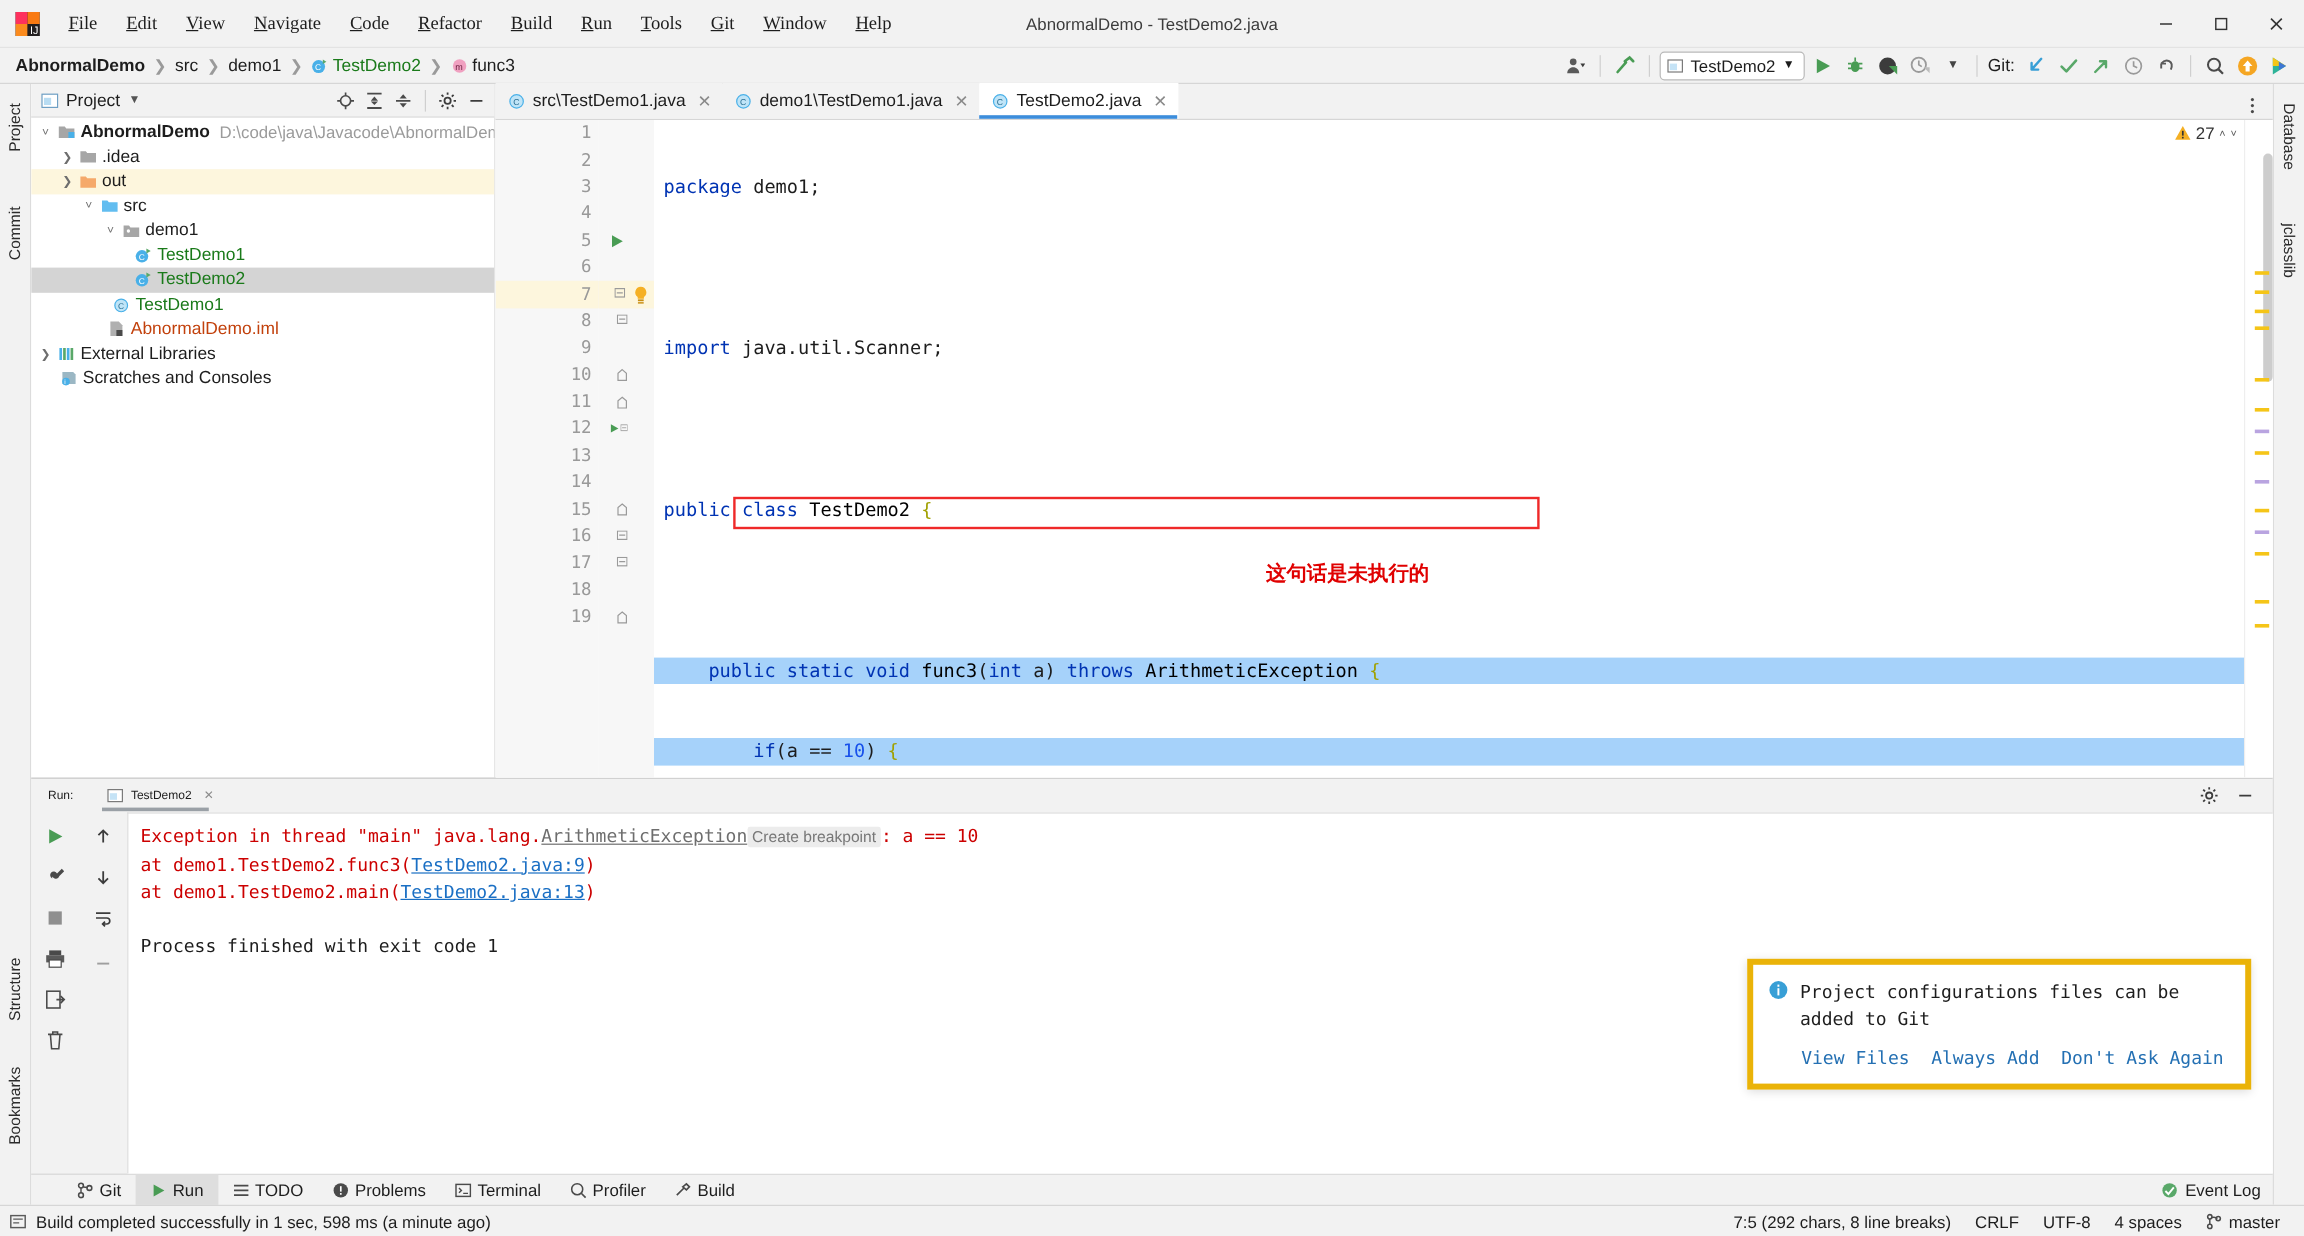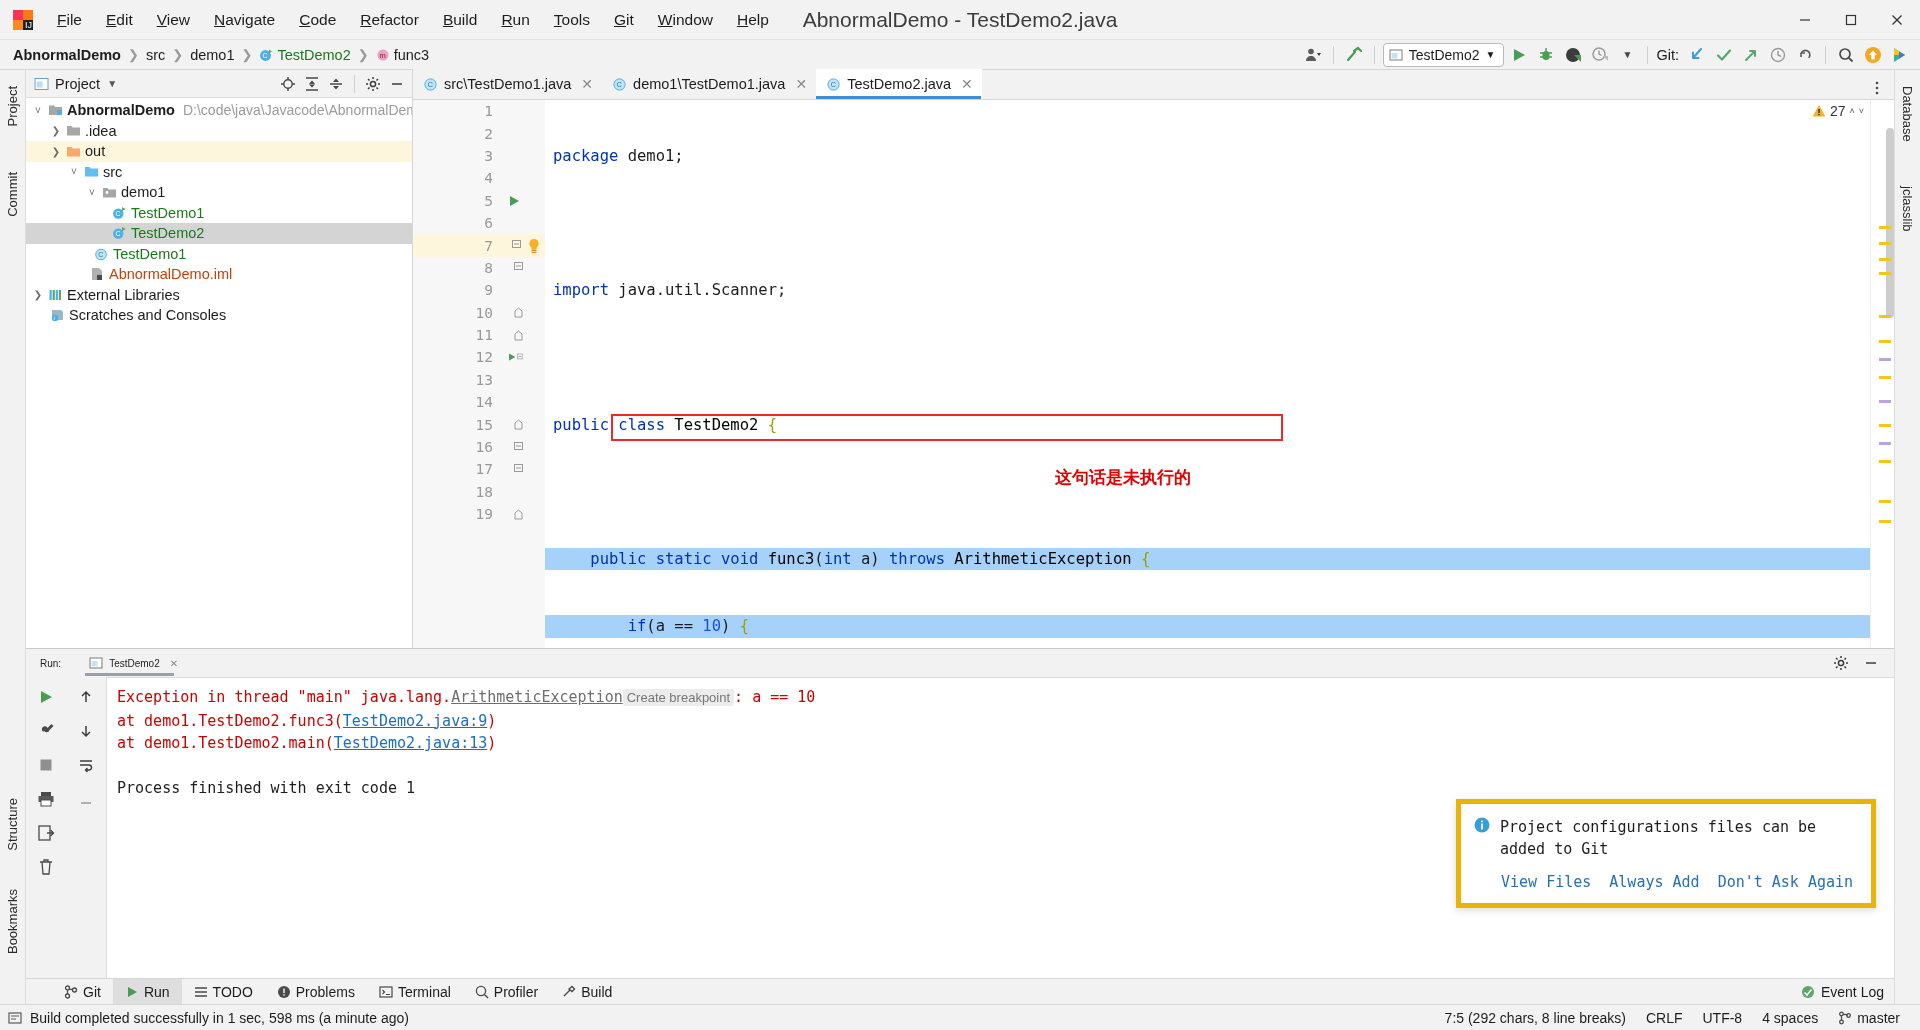--- a/index.html
+++ b/index.html
@@ -13,26 +13,26 @@
   }
   .app { width: 1920px; height: 1030px; display: flex; flex-direction: column; background:#f2f2f2; }
 
   
   .titlebar {
     height: 40px; display: flex; align-items: center;
     background: #f2f2f2; border-bottom: 1px solid #e3e3e3;
     position: relative; flex: none;
   }
   .ij-logo { width: 26px; height: 26px; margin-left: 10px; margin-right: 10px; flex:none; position:relative; }
-  .menu-list { display: flex; align-items: center; gap: 2px; }
+  .menu-list { display: flex; align-items: center; gap: 2px; font-family: Liberation Serif, serif; }
   .menu-item { padding: 4px 11px; font-size: 15.5px; color:#1d1d1d; cursor: default; white-space: nowrap; }
   .menu-item u { text-decoration: underline; }
   .win-title {
     position: absolute; left: 0; right: 0; text-align: center;
-    font-size: 21px; color: #3c3c3c; pointer-events: none;
+    font-size: 14px; color: #3c3c3c; pointer-events: none;
   }
   .win-buttons { margin-left: auto; display: flex; align-items: center; height: 100%; z-index: 3; }
   .win-btn { width: 46px; height: 40px; display:flex; align-items:center; justify-content:center; font-size: 15px; color:#333; }
 
   
   .navbar {
     height: 30px; display: flex; align-items: center;
     background: #f2f2f2; border-bottom: 1px solid #d6d6d6; padding-left: 8px; flex:none;
     position: relative;
   }

